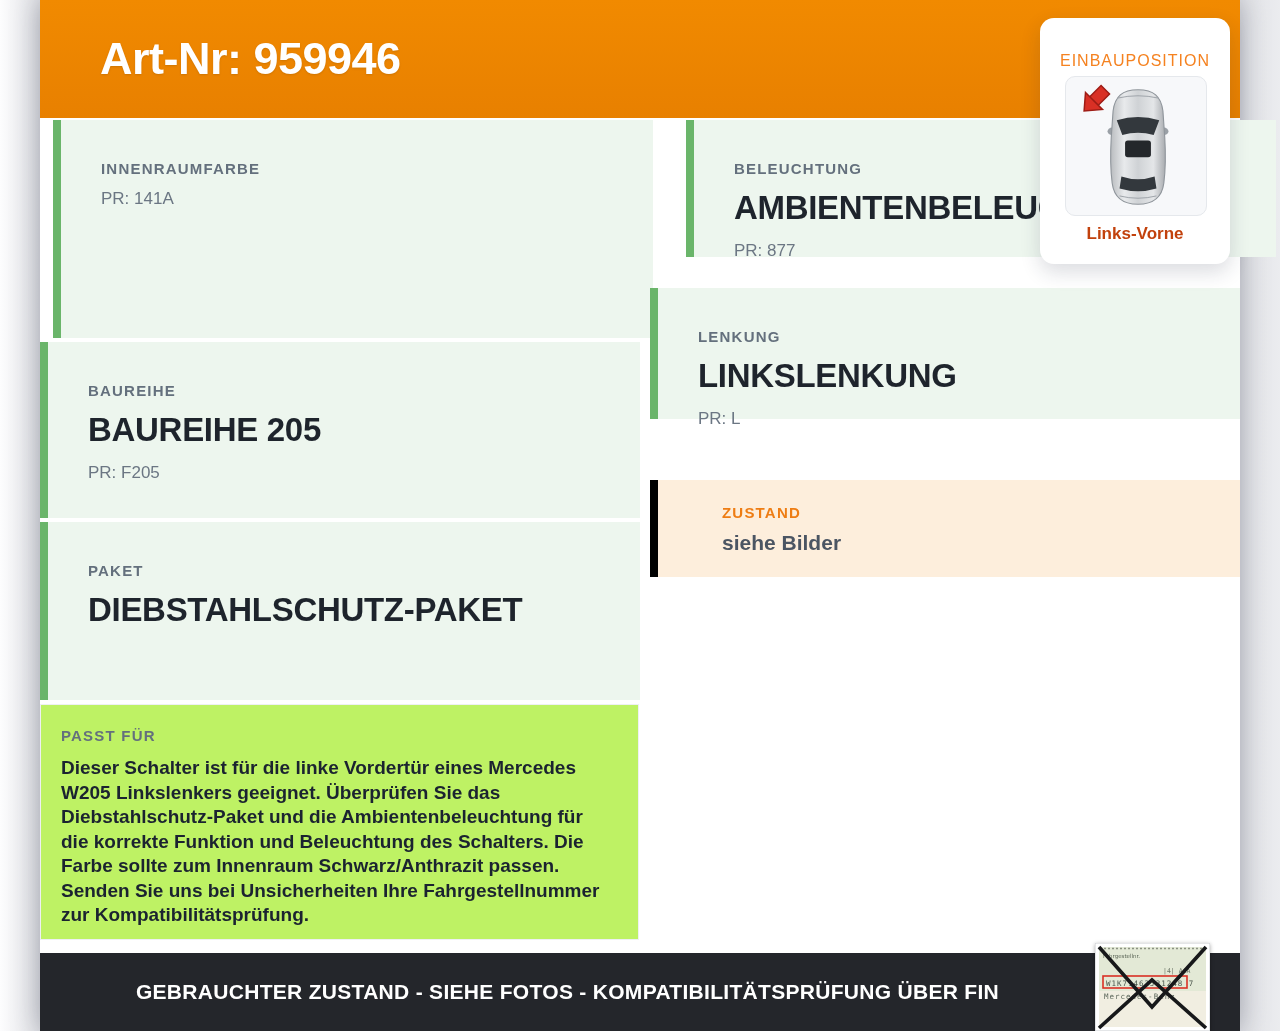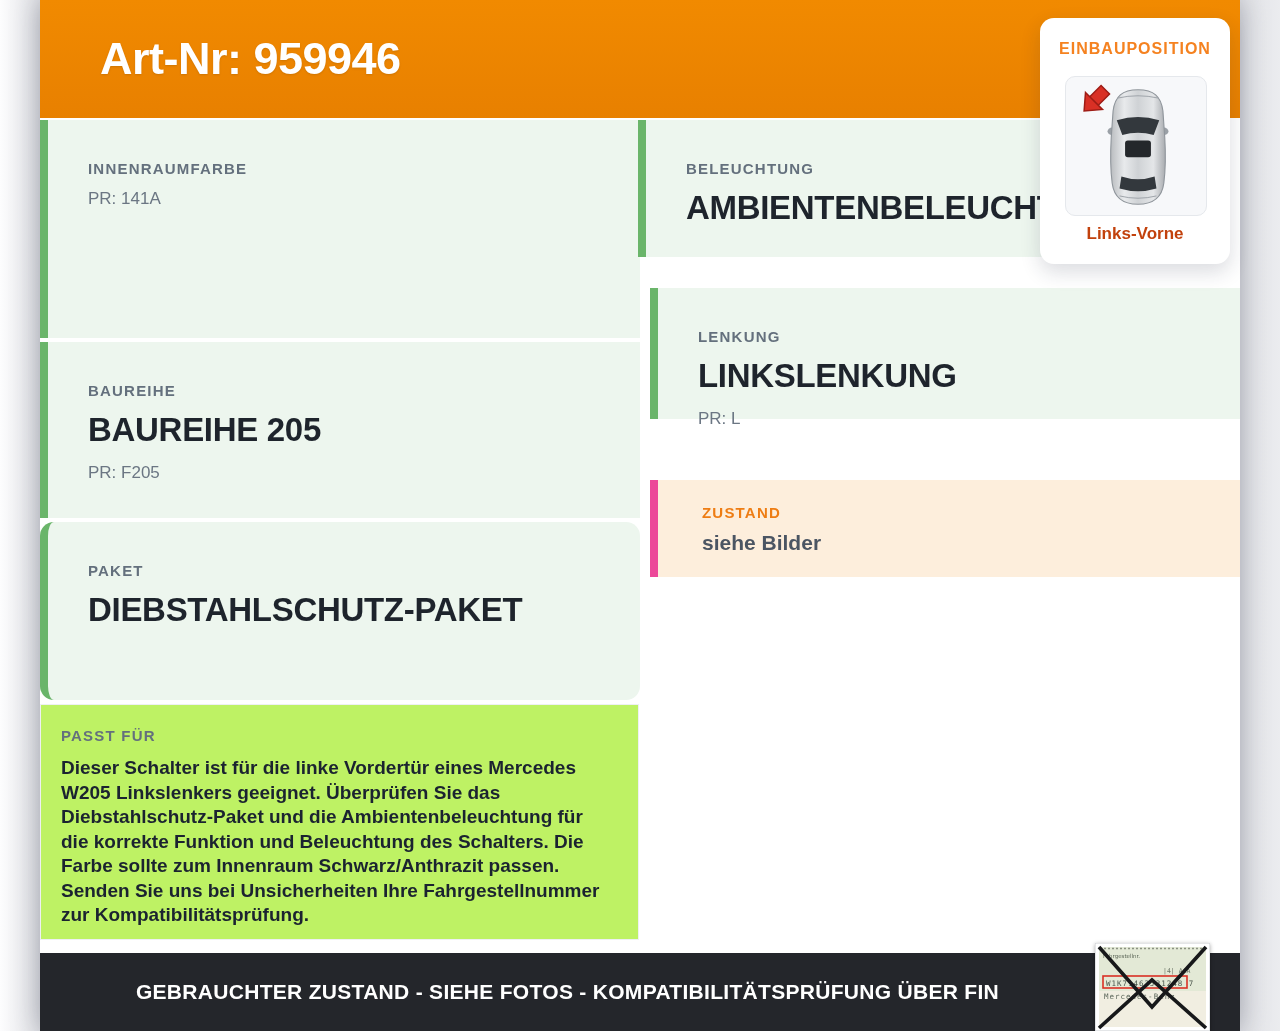--- a/index.html
+++ b/index.html
@@ -23,54 +23,54 @@
     margin-left:60px;color:#ffffff;font-size:45px;font-weight:800;letter-spacing:-.5px;
     text-shadow:0 1px 2px rgba(120,70,0,.25);
   }
   
   .card{position:absolute;box-sizing:border-box;}
   .card.green{
     background:#edf6ee;border-left:8px solid #6ab56a;
     padding:40px 36px 0 40px;
   }
   .card.orange{
-    background:#fdeedc;border-left:8px solid #ec4899;
-    padding:24px 36px 0 44px;
+    background:#fdeedc;border-left:8px solid #000000;
+    padding:24px 36px 0 64px;
   }
   .card-label{
     font-size:15px;font-weight:700;letter-spacing:1.2px;color:#64707d;text-transform:uppercase;
   }
   .card-value{
     margin-top:10px;font-size:33px;font-weight:800;color:#1e242c;letter-spacing:-.3px;line-height:1.27;
     white-space:normal;
   }
   .card-value.nowrap{white-space:nowrap;overflow:visible;}
   .card-pr{margin-top:12px;font-size:17px;font-weight:500;color:#6b7683;}
   .card-label.orange-text{color:#ee7d14;}
   .card-value.small{font-size:21px;font-weight:600;color:#4b5563;letter-spacing:0;margin-top:9px;}
   
-  .c-innenraum{left:0;top:120px;width:600px;height:218px;}
+  .c-innenraum{left:13px;top:120px;width:600px;height:218px;}
   .c-baureihe {left:0;top:342px;width:600px;height:176px;}
-  .c-paket    {left:0;top:522px;width:600px;height:178px;border-radius:14px;}
+  .c-paket    {left:0;top:522px;width:600px;height:178px;}
   .c-passt{
     left:0;top:704px;width:599px;height:236px;background:#bef264;
     border:1px solid #eef0f3;padding:22px 26px 0 20px;box-sizing:border-box;
   }
   .passt-text{margin-top:12px;font-size:19px;font-weight:600;color:#1b2330;line-height:1.29;}
   
-  .c-beleuchtung{left:598px;top:120px;width:590px;height:137px;}
+  .c-beleuchtung{left:646px;top:120px;width:590px;height:137px;}
   .c-lenkung    {left:610px;top:288px;width:590px;height:131px;}
   .c-zustand    {left:610px;top:480px;width:590px;height:97px;}
   
   .einbau-card{
     position:absolute;left:1000px;top:18px;width:190px;height:246px;z-index:20;
     background:#ffffff;border-radius:14px;box-shadow:0 8px 20px rgba(30,35,60,.16);
     text-align:center;
   }
-  .einbau-title{margin-top:22px;font-size:16px;font-weight:700;letter-spacing:1px;color:#f58220;}
+  .einbau-title{margin-top:34px;font-size:16px;font-weight:400;letter-spacing:1px;color:#f58220;}
   .einbau-imgbox{
     position:absolute;left:25px;top:58px;width:140px;height:138px;
     background:#f7f8fa;border:1px solid #e5e8ec;border-radius:10px;
   }
   .einbau-car{position:absolute;left:34px;top:10px;}
   .einbau-arrow{position:absolute;left:8px;top:6px;}
   .einbau-label{position:absolute;left:0;top:206px;width:100%;font-size:17px;font-weight:700;color:#c2410c;}
   
   .footer{
     position:absolute;left:0;top:953px;width:1200px;height:78px;background:#24262b;
@@ -110,20 +110,21 @@
     </div>
 
     <div class="card c-passt">
       <div class="card-label">PASST FÜR</div>
       <div class="passt-text">Dieser Schalter ist für die linke Vordertür eines Mercedes W205 Linkslenkers geeignet. Überprüfen Sie das Diebstahlschutz-Paket und die Ambientenbeleuchtung für die korrekte Funktion und Beleuchtung des Schalters. Die Farbe sollte zum Innenraum Schwarz/Anthrazit passen. Senden Sie uns bei Unsicherheiten Ihre Fahrgestellnummer zur Kompatibilitätsprüfung.</div>
     </div>
 
     <div class="card green c-beleuchtung">
       <div class="card-label">BELEUCHTUNG</div>
       <div class="card-value nowrap">AMBIENTENBELEUCHTUNG</div>
+      <div class="card-pr">PR: 877</div>
     </div>
     <div class="card green c-lenkung">
       <div class="card-label">LENKUNG</div>
       <div class="card-value nowrap">LINKSLENKUNG</div>
       <div class="card-pr">PR: L</div>
     </div>
     <div class="card orange c-zustand">
       <div class="card-label orange-text">ZUSTAND</div>
       <div class="card-value small">siehe Bilder</div>
     </div>

